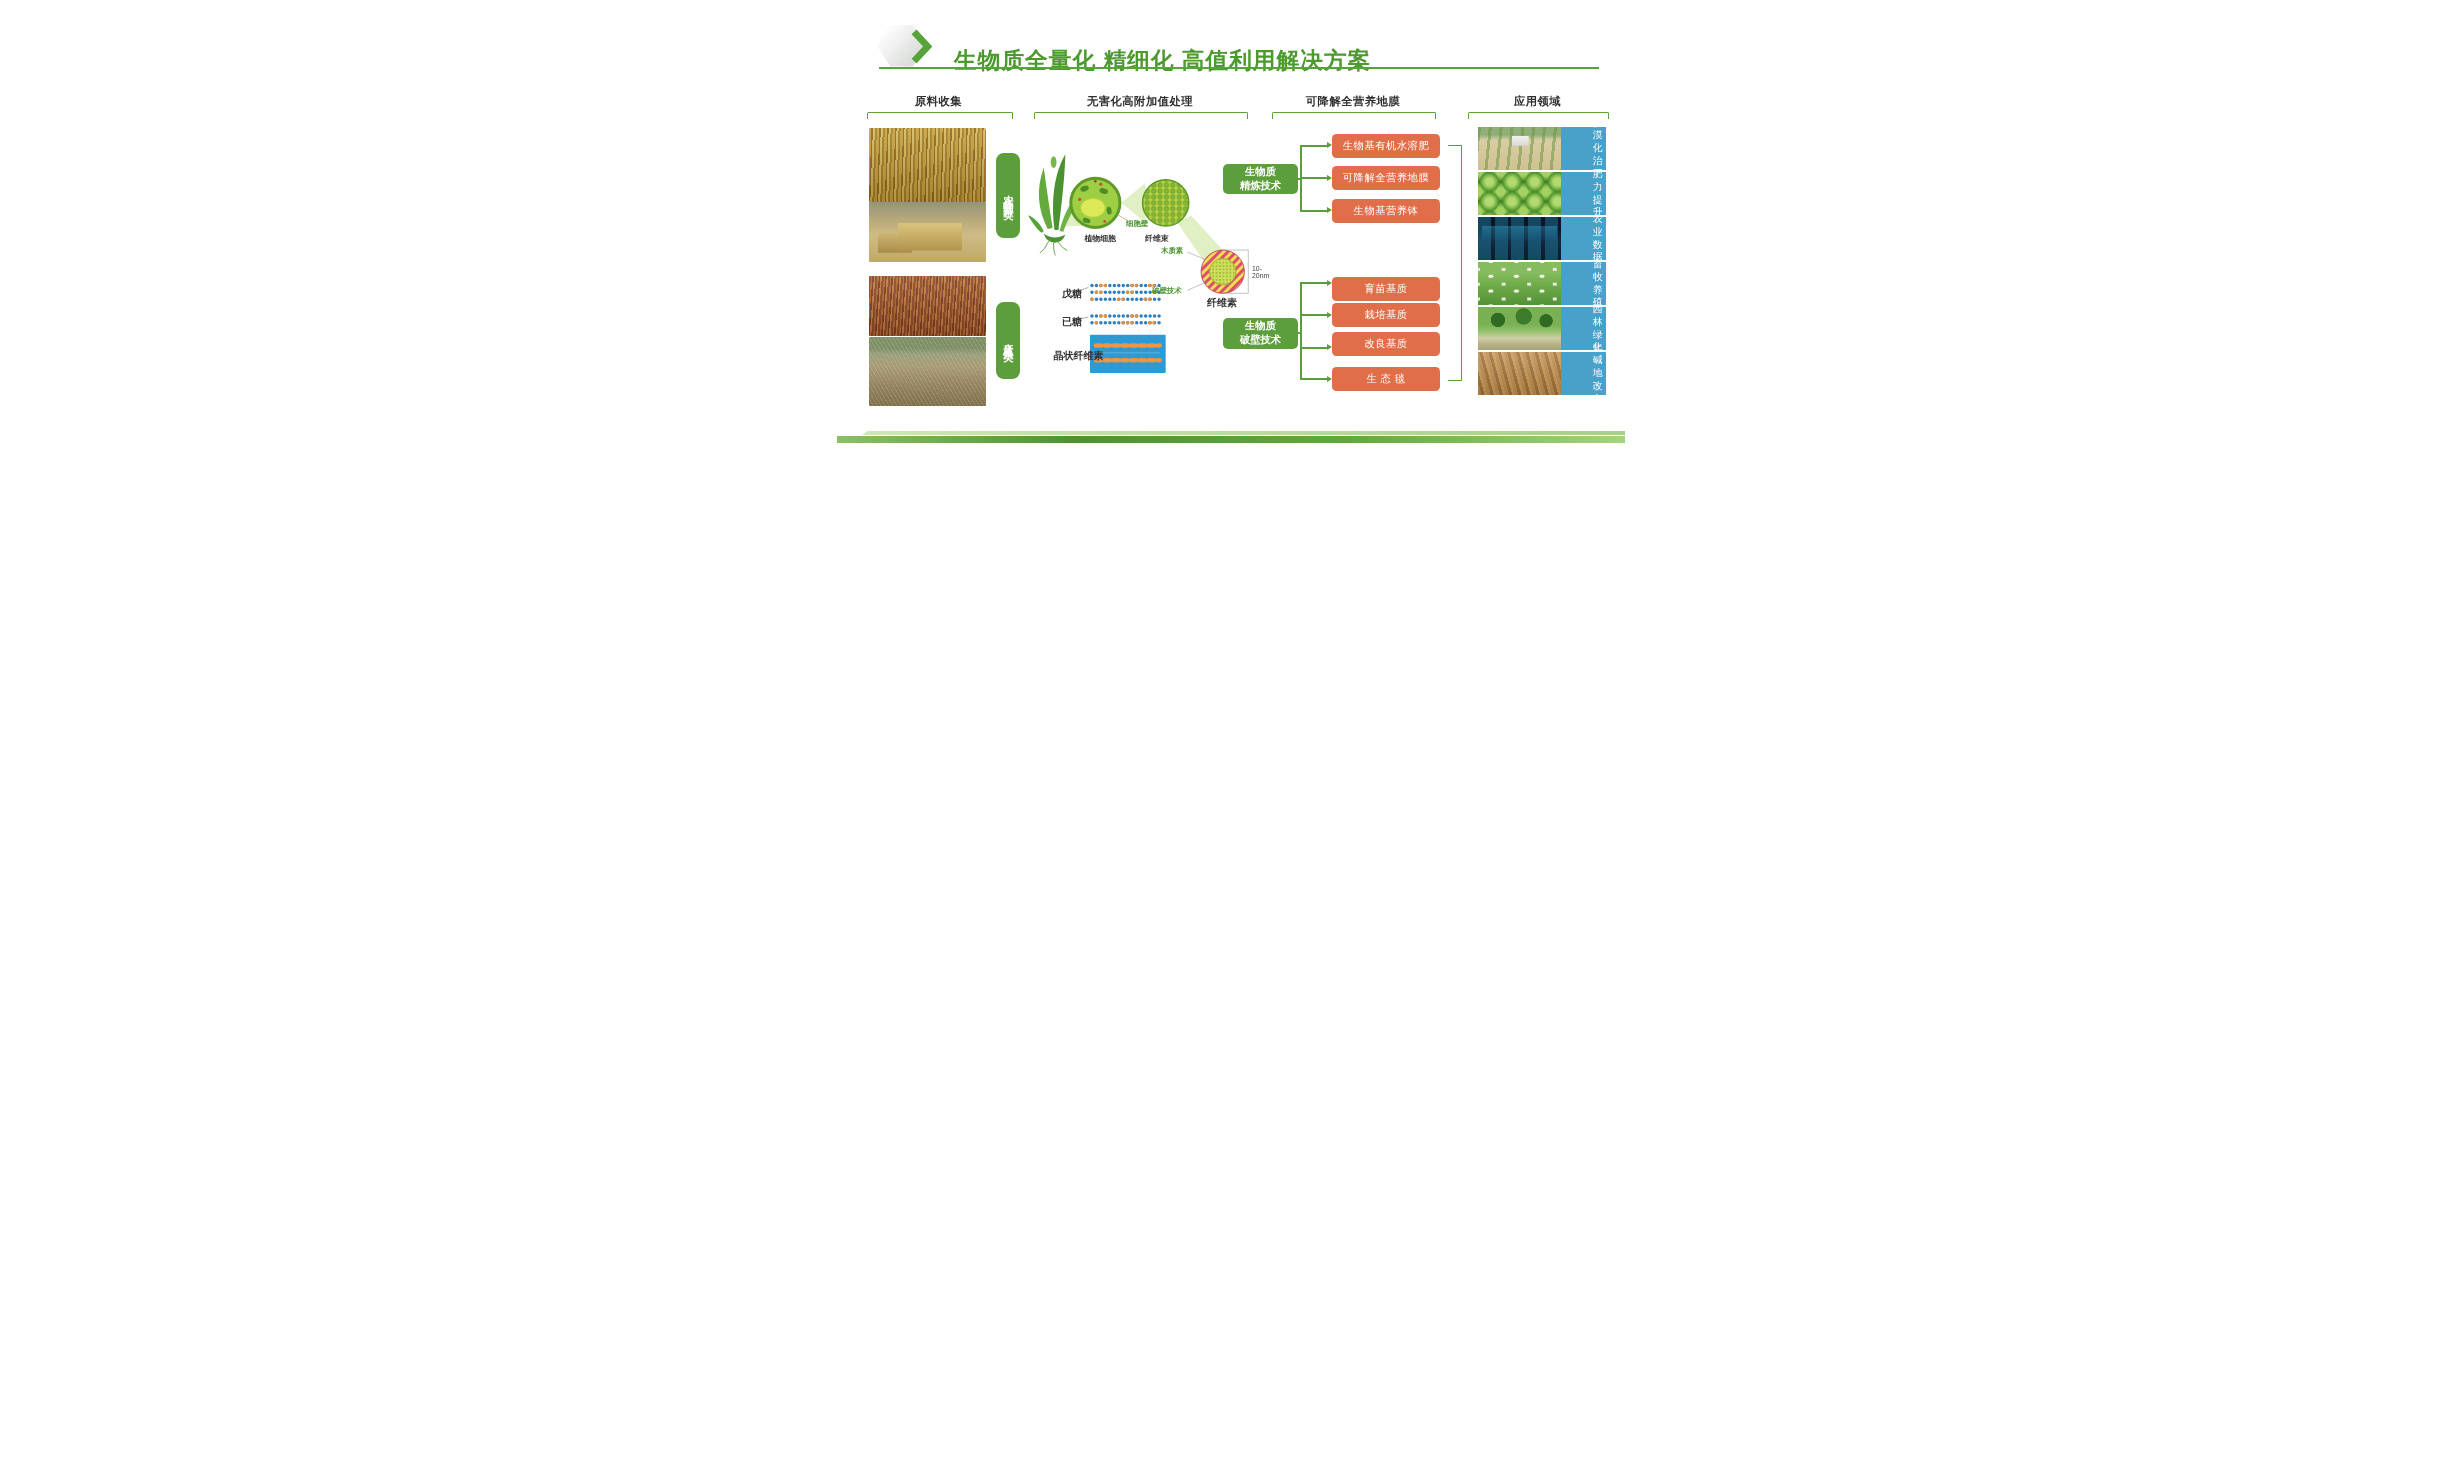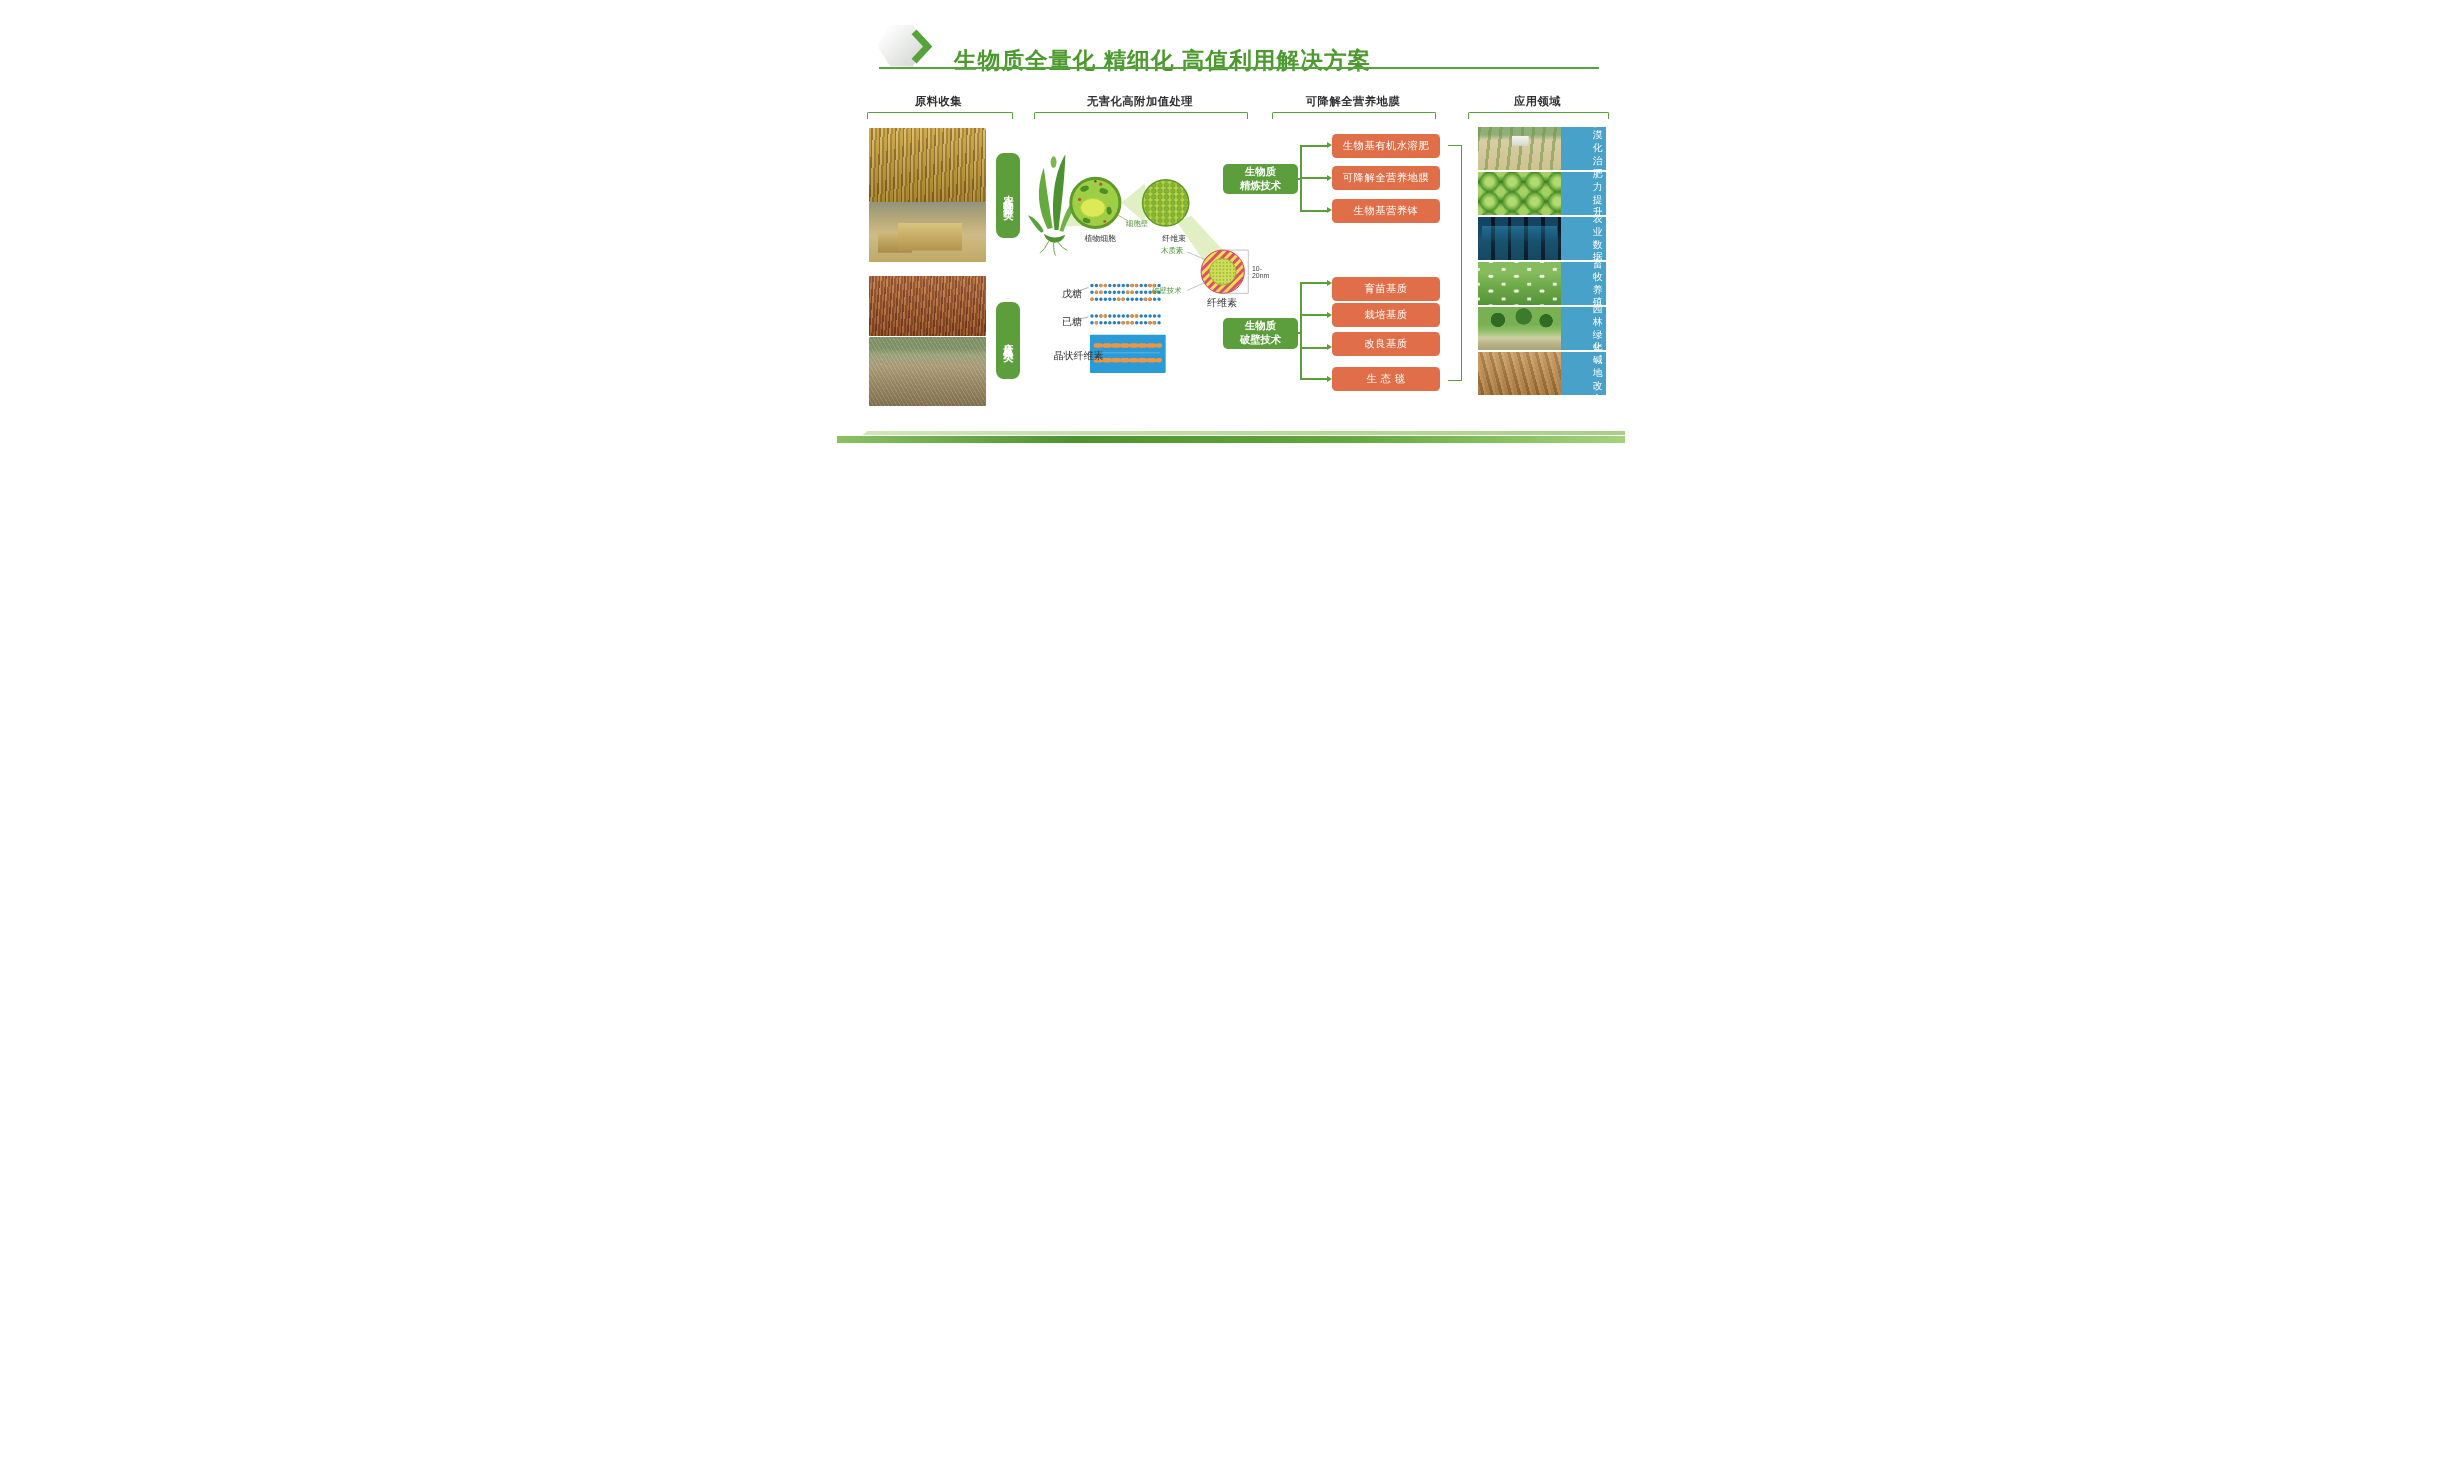--- a/index.html
+++ b/index.html
@@ -42,21 +42,21 @@
   .vlabel{position:absolute;left:159px;width:23.6px;background:#5d9e3c;color:#fff;
           border-radius:7.9px;display:flex;align-items:center;justify-content:center;
           writing-mode:vertical-rl;text-orientation:upright;font-size:10.3px;font-weight:700;
           letter-spacing:3px;}
   .vlabel.v1{top:153px;height:85px;}
   .vlabel.v2{top:302px;height:77px;}
 
   
   .diagram{position:absolute;left:192px;top:123px;width:236px;height:261px;}
   .diagram svg{position:absolute;left:0;top:0;overflow:visible;}
-  .dlabel{position:absolute;font-size:7.9px;font-weight:400;color:#333;}
+  .dlabel{position:absolute;font-size:7.9px;font-weight:700;color:#333;}
   .dlabel.green{color:#4c9230;font-size:7.4px;}
   .dlabel.small{font-size:10px;}
   .dlabel.dim{font-weight:400;font-size:6.9px;color:#444;}
 
   
   .techbox{position:absolute;left:386px;width:75px;background:#5d9e3c;color:#fff;
            border-radius:4.9px;display:flex;align-items:center;justify-content:center;
            text-align:center;font-size:10.3px;font-weight:600;line-height:1.35;white-space:pre-line;}
   .techbox.t1{top:164px;height:29.5px;}
   .techbox.t2{top:318px;height:30.5px;}
@@ -233,21 +233,21 @@
       <g>
         <rect x="124" y="430" width="154" height="78" rx="2" fill="#2b9bd7"></rect>
         <line x1="136" y1="452" x2="266" y2="452" stroke="#ef9440" stroke-width="9" stroke-linecap="round" stroke-dasharray="10 8"></line>
         <line x1="136" y1="482" x2="266" y2="482" stroke="#ef9440" stroke-width="9" stroke-linecap="round" stroke-dasharray="10 8"></line>
         <line x1="136" y1="467" x2="266" y2="467" stroke="#8fd0f0" stroke-width="1"></line>
       </g>
     </svg>
 
     <div class="dlabel" style="left:46px;top:110px;width:41px;text-align:right">植物细胞</div>
     <div class="dlabel green" style="left:97px;top:96px">细胞壁</div>
-    <div class="dlabel" style="left:116px;top:110px;width:41px;text-align:right">纤维束</div>
+    <div class="dlabel" style="left:116px;top:110px;width:41px;text-align:left">纤维束</div>
     <div class="dlabel green" style="left:132px;top:123px">木质素</div>
     <div class="dlabel green" style="left:123px;top:163px">破壁技术</div>
     <div class="dlabel small" style="left:178px;top:173px">纤维素</div>
     <div class="dlabel dim" style="left:223px;top:142px">10-20nm</div>
     <div class="dlabel small" style="left:33px;top:164px">戊糖</div>
     <div class="dlabel small" style="left:33px;top:192px">已糖</div>
     <div class="dlabel small" style="left:24.6px;top:226px">晶状纤维素</div>
   </div>
 
   <div class="techbox t1">生物质

